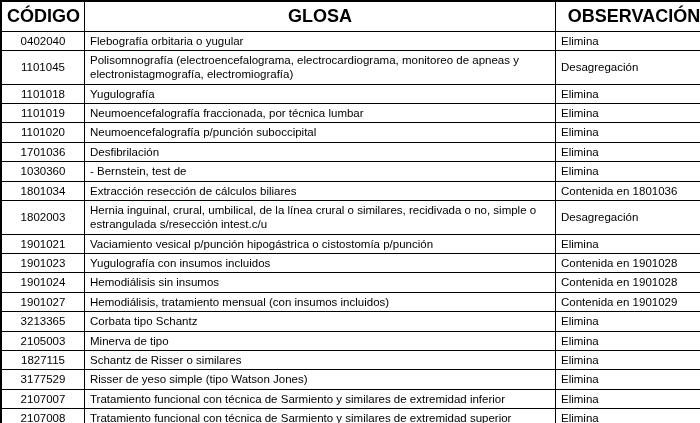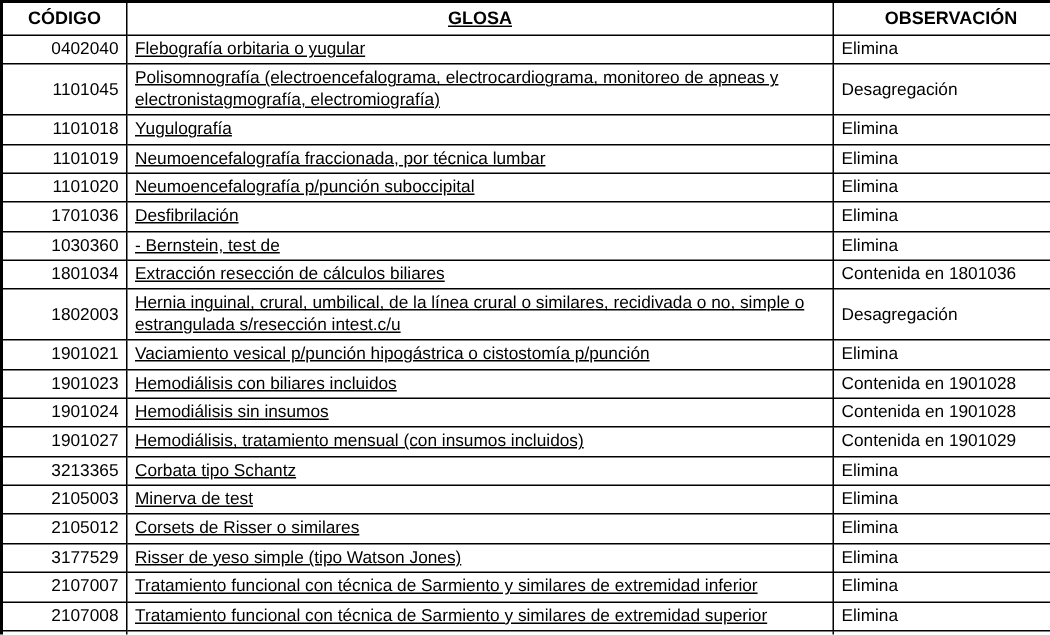--- a/index.html
+++ b/index.html
@@ -26,25 +26,25 @@
   table.codes-table td {
     border: 1px solid #000000;
     padding: 2px 5px;
     vertical-align: middle;
     line-height: 1.25;
     overflow: hidden;
   }
   table.codes-table th {
     font-weight: bold;
     text-align: center;
-    font-size: 12px;
+    font-size: 18px;
     padding: 3px 5px;
   }
-  .col-codigo   { width: 72px;  text-align: right; }
-  .col-glosa    { width: 460px; text-align: left; text-decoration: underline; }
+  .col-codigo   { width: 72px;  text-align: center; }
+  .col-glosa    { width: 460px; text-align: left; }
   .col-observacion { width: 146px; text-align: left; }
 </style>
 </head>
 <body>
 
 <div class="page">
   <table class="codes-table">
     <thead>
       <tr>
         <th class="col-codigo">CÓDIGO</th>
@@ -98,46 +98,46 @@
           <td class="col-glosa">Hernia inguinal, crural, umbilical, de la línea crural o similares, recidivada o no, simple o estrangulada s/resección intest.c/u</td>
           <td class="col-observacion">Desagregación</td>
         </tr>
         <tr>
           <td class="col-codigo">1901021</td>
           <td class="col-glosa">Vaciamiento vesical p/punción hipogástrica o cistostomía p/punción</td>
           <td class="col-observacion">Elimina</td>
         </tr>
         <tr>
           <td class="col-codigo">1901023</td>
-          <td class="col-glosa">Hemodiálisis con biliares incluidos</td>
+          <td class="col-glosa">Yugulografía con insumos incluidos</td>
           <td class="col-observacion">Contenida en 1901028</td>
         </tr>
         <tr>
           <td class="col-codigo">1901024</td>
           <td class="col-glosa">Hemodiálisis sin insumos</td>
           <td class="col-observacion">Contenida en 1901028</td>
         </tr>
         <tr>
           <td class="col-codigo">1901027</td>
           <td class="col-glosa">Hemodiálisis, tratamiento mensual (con insumos incluidos)</td>
           <td class="col-observacion">Contenida en 1901029</td>
         </tr>
         <tr>
           <td class="col-codigo">3213365</td>
           <td class="col-glosa">Corbata tipo Schantz</td>
           <td class="col-observacion">Elimina</td>
         </tr>
         <tr>
           <td class="col-codigo">2105003</td>
-          <td class="col-glosa">Minerva de test</td>
+          <td class="col-glosa">Minerva de tipo</td>
           <td class="col-observacion">Elimina</td>
         </tr>
         <tr>
-          <td class="col-codigo">2105012</td>
-          <td class="col-glosa">Corsets de Risser o similares</td>
+          <td class="col-codigo">1827115</td>
+          <td class="col-glosa">Schantz de Risser o similares</td>
           <td class="col-observacion">Elimina</td>
         </tr>
         <tr>
           <td class="col-codigo">3177529</td>
           <td class="col-glosa">Risser de yeso simple (tipo Watson Jones)</td>
           <td class="col-observacion">Elimina</td>
         </tr>
         <tr>
           <td class="col-codigo">2107007</td>
           <td class="col-glosa">Tratamiento funcional con técnica de Sarmiento y similares de extremidad inferior</td>

